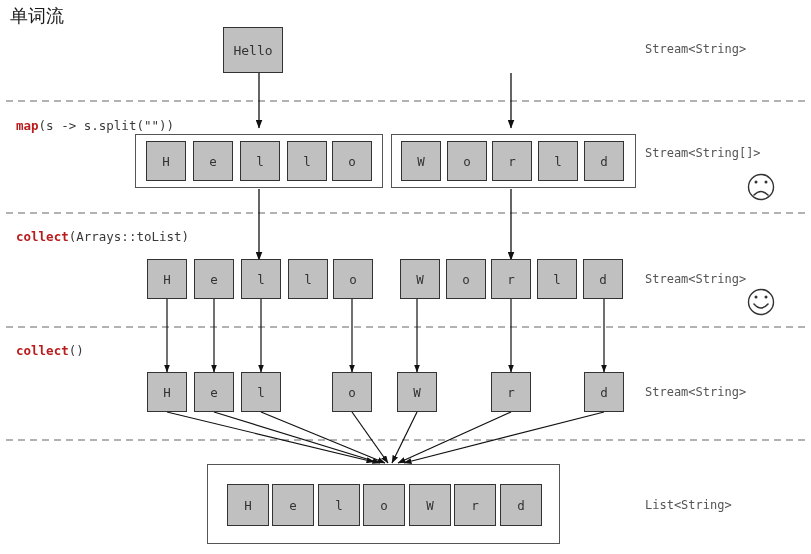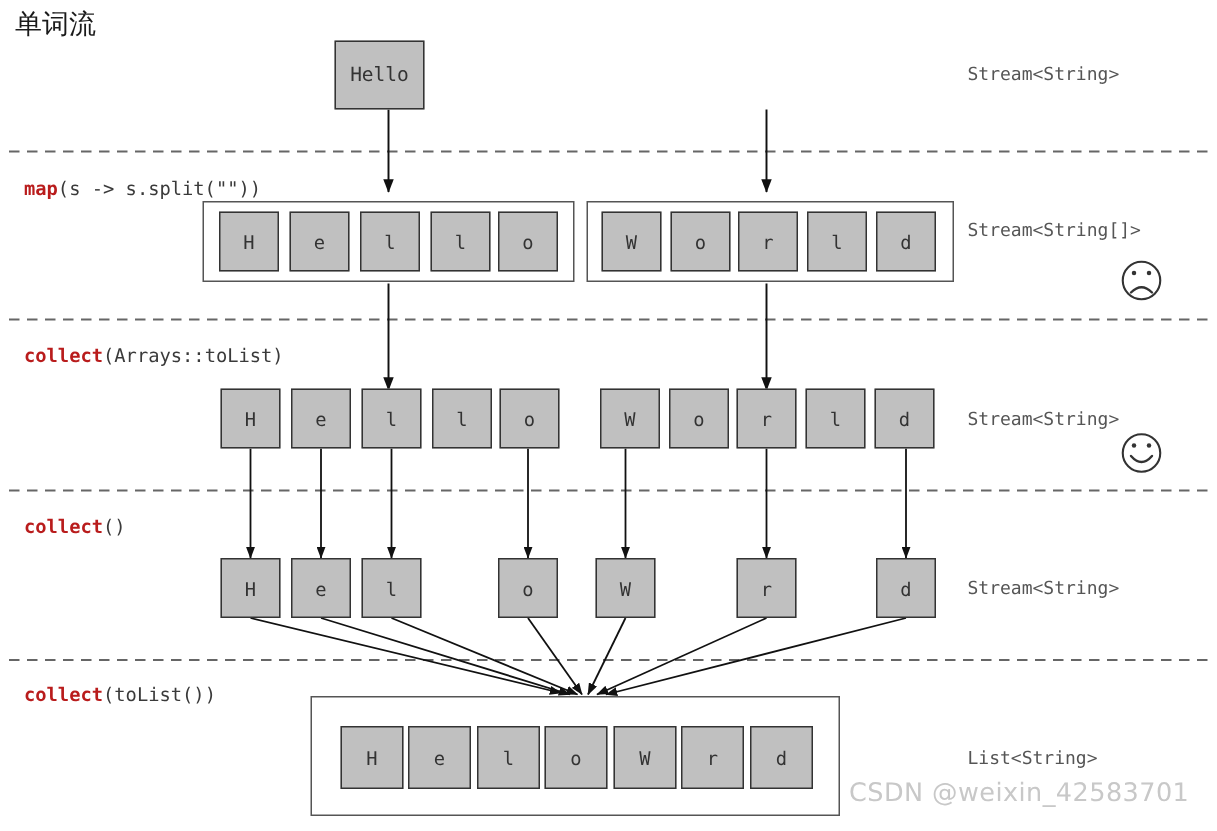--- a/index.html
+++ b/index.html
@@ -208,28 +208,26 @@
   <div class="cell" style="left:147px; top:372px; width:40px; height:40px;">H</div>
   <div class="cell" style="left:194px; top:372px; width:40px; height:40px;">e</div>
   <div class="cell" style="left:241px; top:372px; width:40px; height:40px;">l</div>
   <div class="cell" style="left:332px; top:372px; width:40px; height:40px;">o</div>
   <div class="cell" style="left:397px; top:372px; width:40px; height:40px;">W</div>
   <div class="cell" style="left:491px; top:372px; width:40px; height:40px;">r</div>
   <div class="cell" style="left:584px; top:372px; width:40px; height:40px;">d</div>
 
   <div class="type-label" style="left:645px; top:385px;">Stream&lt;String&gt;</div>
 
-  <div class="op-label" style="left:16px; top:455px;"><b>collect</b><span>(toList())</span></div>
 
   <div class="listbox" style="left:207px; top:464px; width:353px; height:80px;"></div>
   <div class="cell" style="left:227px; top:484px; width:42px; height:42px;">H</div>
   <div class="cell" style="left:272px; top:484px; width:42px; height:42px;">e</div>
   <div class="cell" style="left:318px; top:484px; width:42px; height:42px;">l</div>
   <div class="cell" style="left:363px; top:484px; width:42px; height:42px;">o</div>
   <div class="cell" style="left:409px; top:484px; width:42px; height:42px;">W</div>
   <div class="cell" style="left:454px; top:484px; width:42px; height:42px;">r</div>
   <div class="cell" style="left:500px; top:484px; width:42px; height:42px;">d</div>
 
   <div class="type-label" style="left:645px; top:498px;text-align:right;">List&lt;String&gt;</div>
 
-  <div class="watermark" style="left:566px; top:519px;">CSDN @weixin_42583701</div>
 
 </div>
 
 </body></html>

